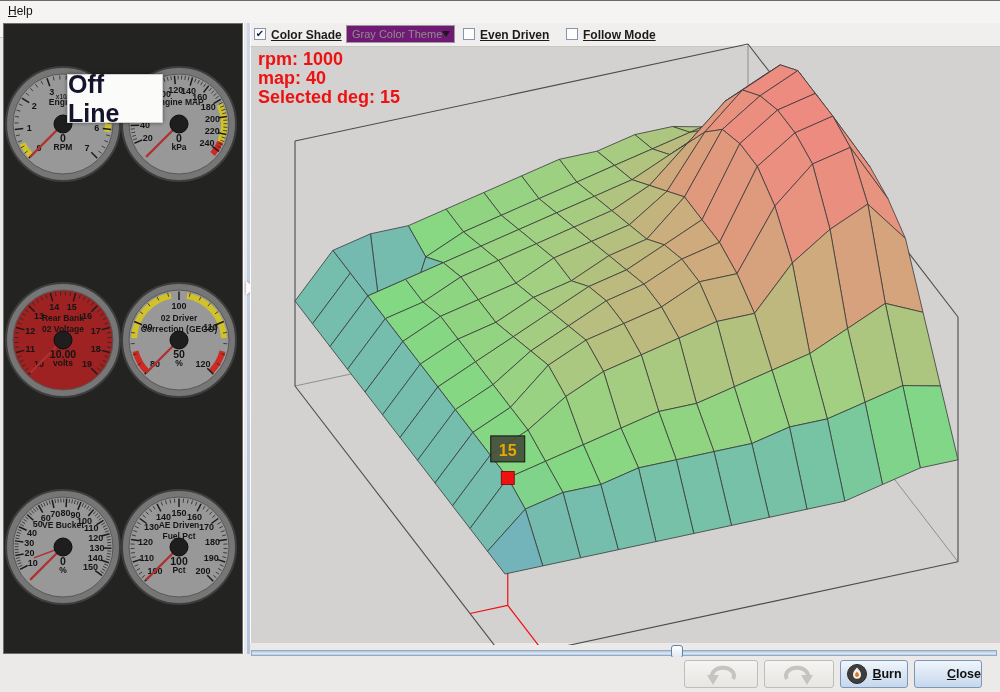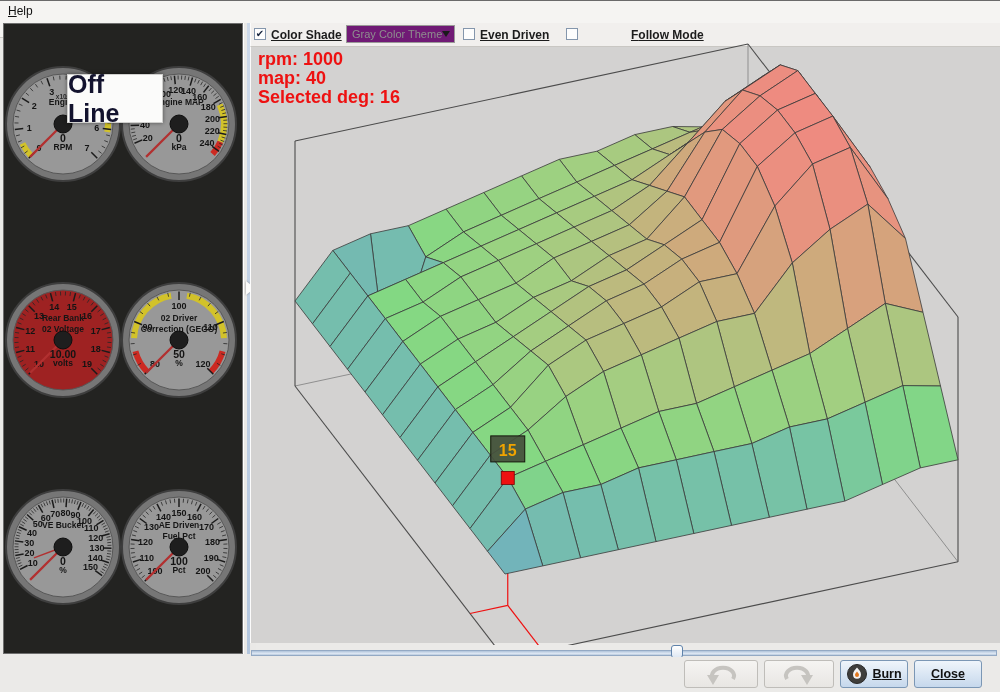--- a/index.html
+++ b/index.html
@@ -51,23 +51,23 @@
                      background:linear-gradient(#aec2da,#dde7f3 60%,#b8cade); border:1px solid #93a9c4; }
   #h-slider .thumb { position:absolute; left:420px; top:0; width:12px; height:14px;
                      background:linear-gradient(#ffffff,#dce6f2); border:1px solid #5f83ab;
                      border-radius:3px 3px 4px 4px; cursor:pointer; }
 
   #footer { position:absolute; left:0; top:656px; width:1000px; height:36px; background:#ebeae8; }
   .fbtn { position:absolute; top:3px; height:28px; border-radius:3px; cursor:pointer;
           display:flex; align-items:center; justify-content:center;
           font-size:12.5px; font-weight:bold; color:#111; }
   .fbtn.disabled { background:linear-gradient(#f5f4f2,#e8e6e3); border:1px solid #bfbdb9; }
-  .fbtn.active { background:linear-gradient(#eff5fb,#c6d8ec); border:1px solid #7b97b5;text-decoration:underline; }
+  .fbtn.active { background:linear-gradient(#eff5fb,#c6d8ec); border:1px solid #7b97b5; }
   #btn-undo { left:684px; width:74px; } #btn-redo { left:764px; width:70px; }
-  #btn-burn { left:840px; width:68px; } #btn-close { left:914px; width:68px; }
+  #btn-burn { left:840px; width:68px; } #btn-close { left:914px; width:68px;justify-content:flex-end; }
   #btn-burn svg { margin-right:4px; }
 </style>
 </head>
 <body>
 
 <div id="menubar">
   <div id="menu-help"><span class="u">H</span><span>elp</span></div>
 </div>
 
 <div id="gauge-panel">
@@ -493,21 +493,21 @@
 <div id="toolbar">
   <div class="cb" style="left:3px;">✔</div>
   <div class="tb-label" style="left:20px;">Color Shade</div>
   <div id="theme-select">
     <span class="val">Gray Color Theme</span>
     <span class="arr"></span>
   </div>
   <div class="cb" style="left:212px;"></div>
   <div class="tb-label" style="left:229px;"><span class="u">E</span><span>ven Driven</span></div>
   <div class="cb" style="left:315px;"></div>
-  <div class="tb-label" style="left:332px;margin-left:48px;"><span class="u">F</span><span>ollow Mode</span></div>
+  <div class="tb-label" style="left:332px;"><span class="u">F</span><span>ollow Mode</span></div>
 </div>
 
 <div id="chart-bg"></div>
 <svg id="chart-svg" viewBox="0 0 755 624">
     <line x1="503" y1="267.8" x2="503" y2="23" stroke="#8f8f8f" stroke-width="1"></line>
     <line x1="50" y1="365" x2="503" y2="267.8" stroke="#8f8f8f" stroke-width="1"></line>
     <line x1="503" y1="267.8" x2="713" y2="540.8" stroke="#8f8f8f" stroke-width="1"></line>
     <line x1="50" y1="120" x2="50" y2="365" stroke="#4c4c4c" stroke-width="1.1"></line>
     <line x1="50" y1="120" x2="503" y2="23" stroke="#4c4c4c" stroke-width="1.1"></line>
     <line x1="503" y1="23" x2="713" y2="296" stroke="#4c4c4c" stroke-width="1.1"></line>
@@ -661,21 +661,21 @@
     <polygon points="242.5,530.3 260.0,553.0 297.8,544.9 280.3,488.1" fill="rgb(114,180,186)" stroke="#3a3a3a" stroke-width="0.8" stroke-linejoin="round"></polygon>
     <line x1="262.75" y1="584.4" x2="225" y2="592.5" stroke="#ee1111" stroke-width="1.2"></line>
     <line x1="262.75" y1="584.4" x2="297.75" y2="629.9" stroke="#ee1111" stroke-width="1.2"></line>
     <rect x="256.25" y="450.4" width="13" height="13" fill="#ee1111" stroke="#7a0000" stroke-width="0.8"></rect>
     <rect x="245.75" y="414.9" width="34" height="26" fill="#46503c" fill-opacity="0.93" stroke="#15150a"></rect>
     <text x="262.75" y="434.9" font-size="16" fill="#f0a400" font-family="&quot;Liberation Sans&quot;, sans-serif" font-weight="bold" text-anchor="middle">15</text>
   </svg>
 <div id="overlay-text">
   <div>rpm: 1000</div>
   <div>map: 40</div>
-  <div>Selected deg: 16</div>
+  <div>Selected deg: 15</div>
 </div>
 
 <div id="h-slider">
   <div class="track"></div>
   <div class="thumb"></div>
 </div>
 
 <div id="footer">
   <div id="btn-undo" class="fbtn disabled">
     <svg width="60" height="28">

